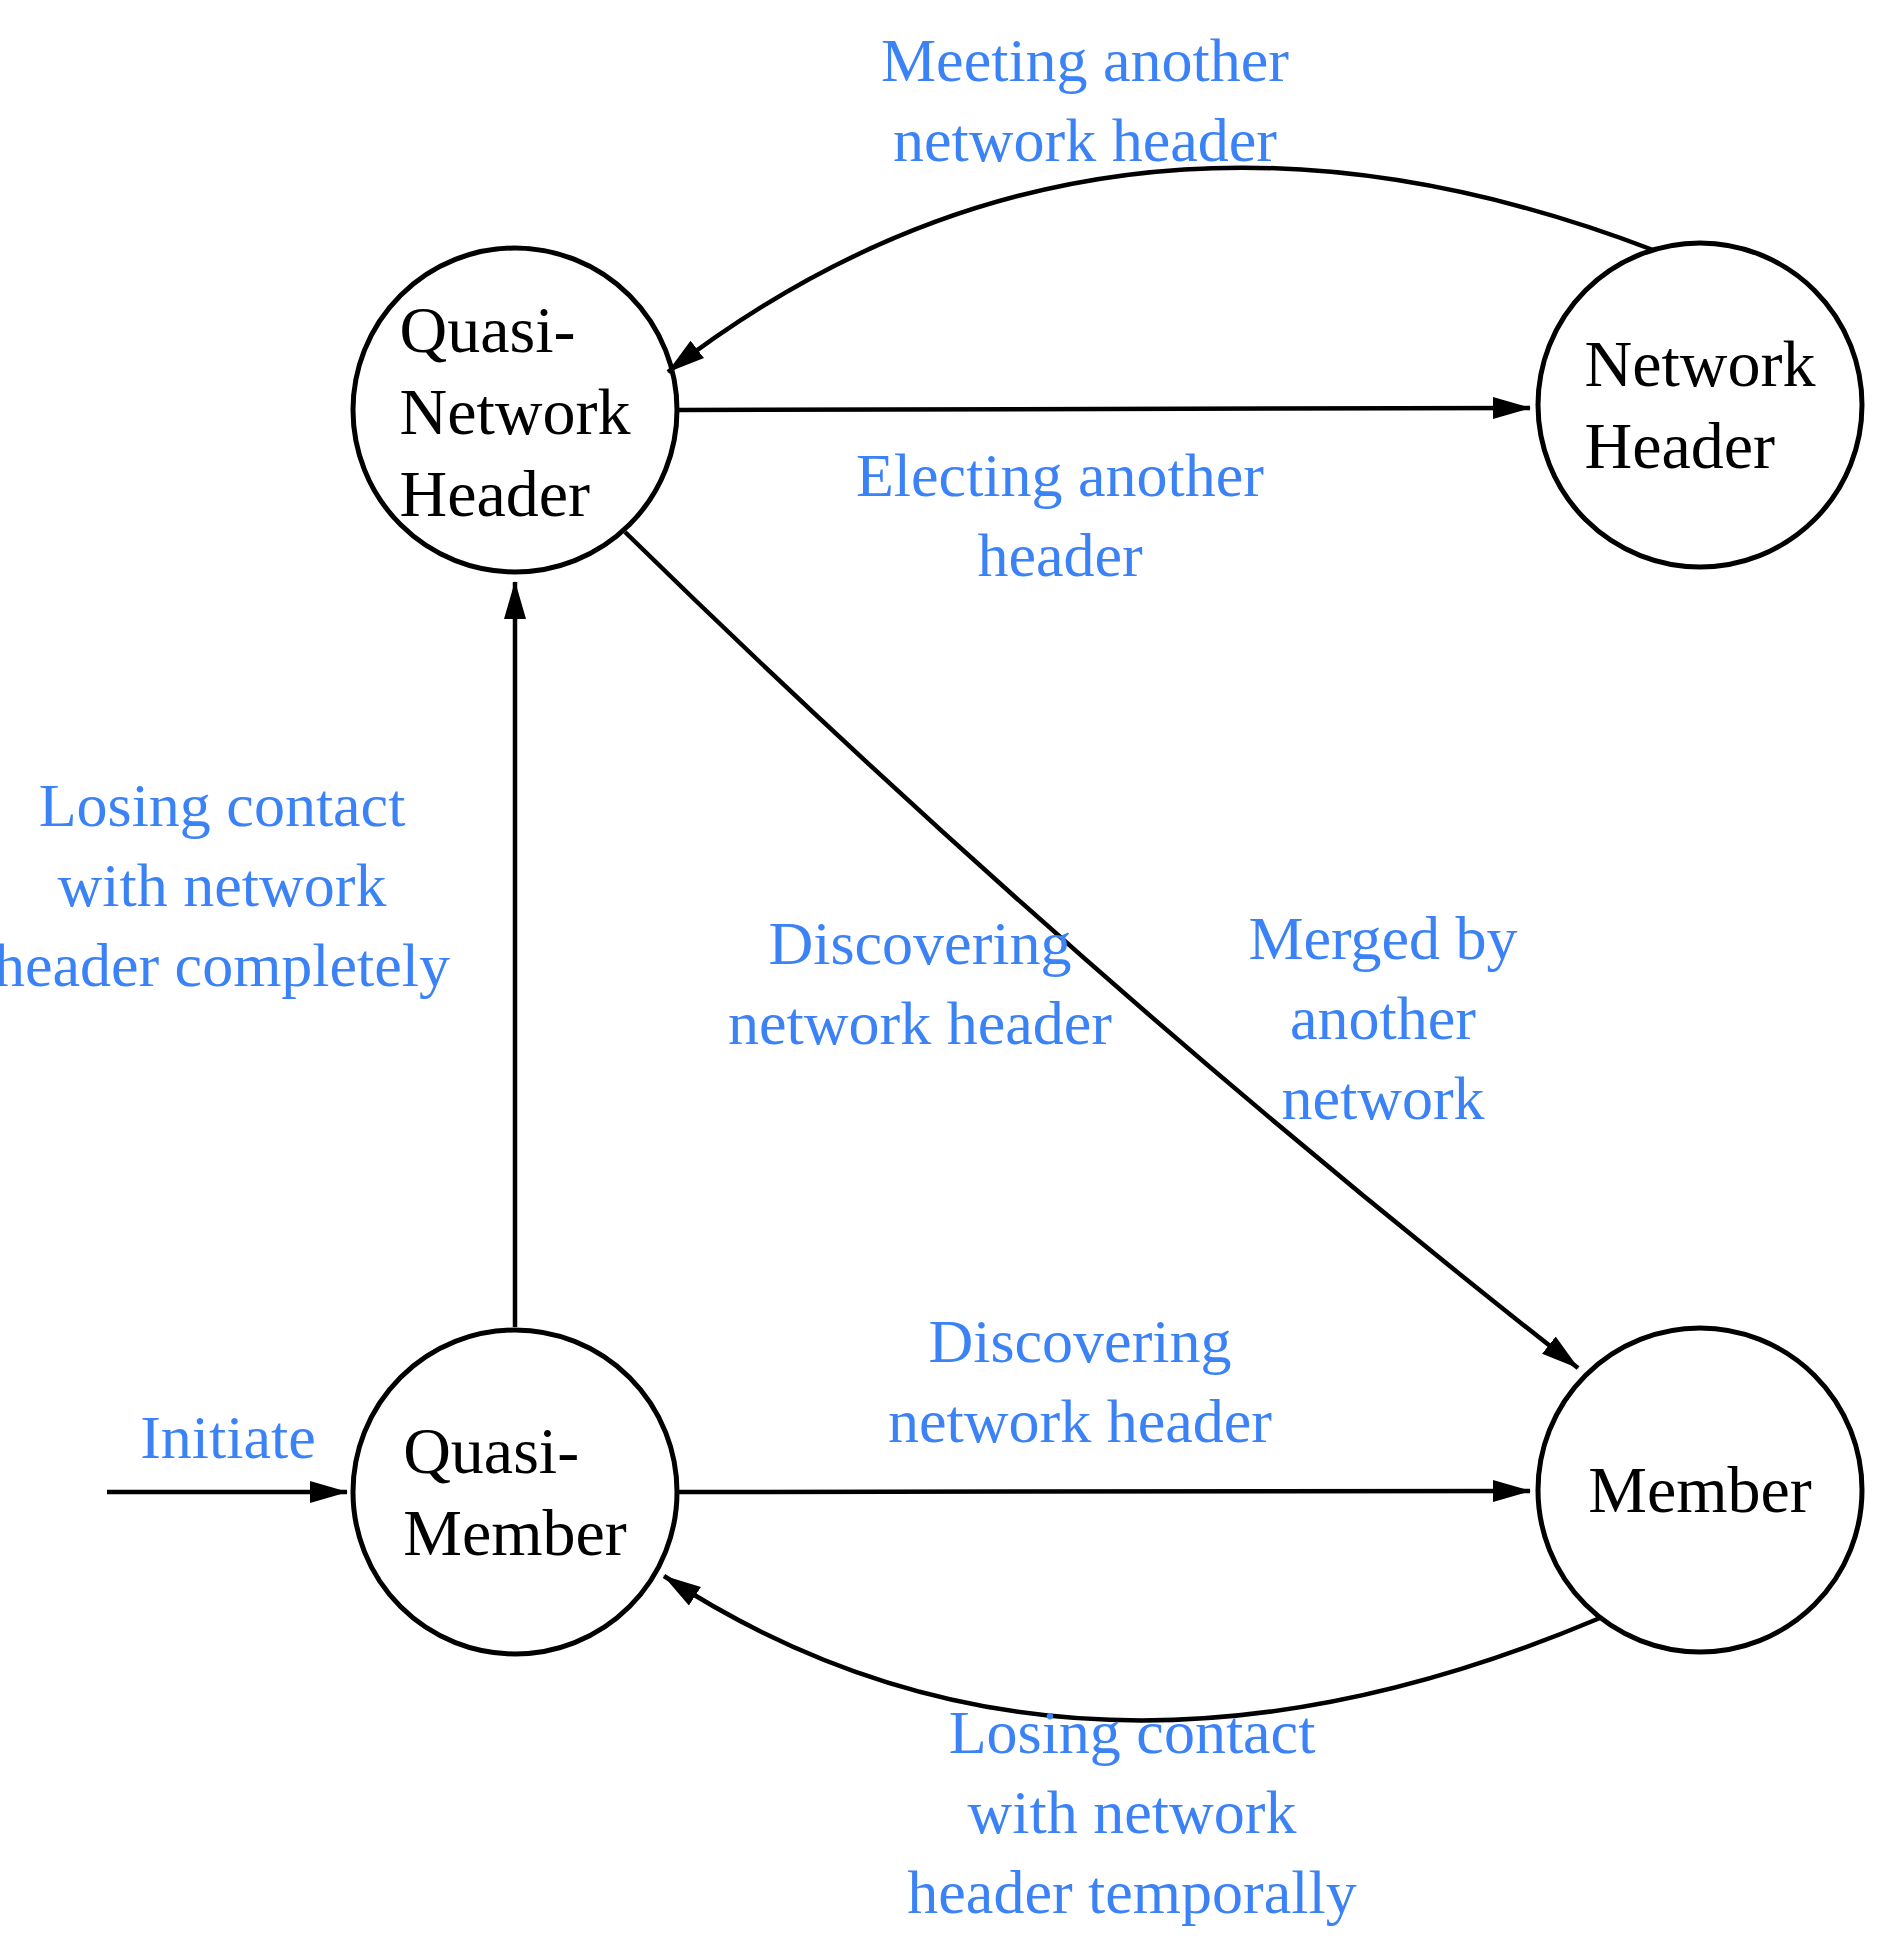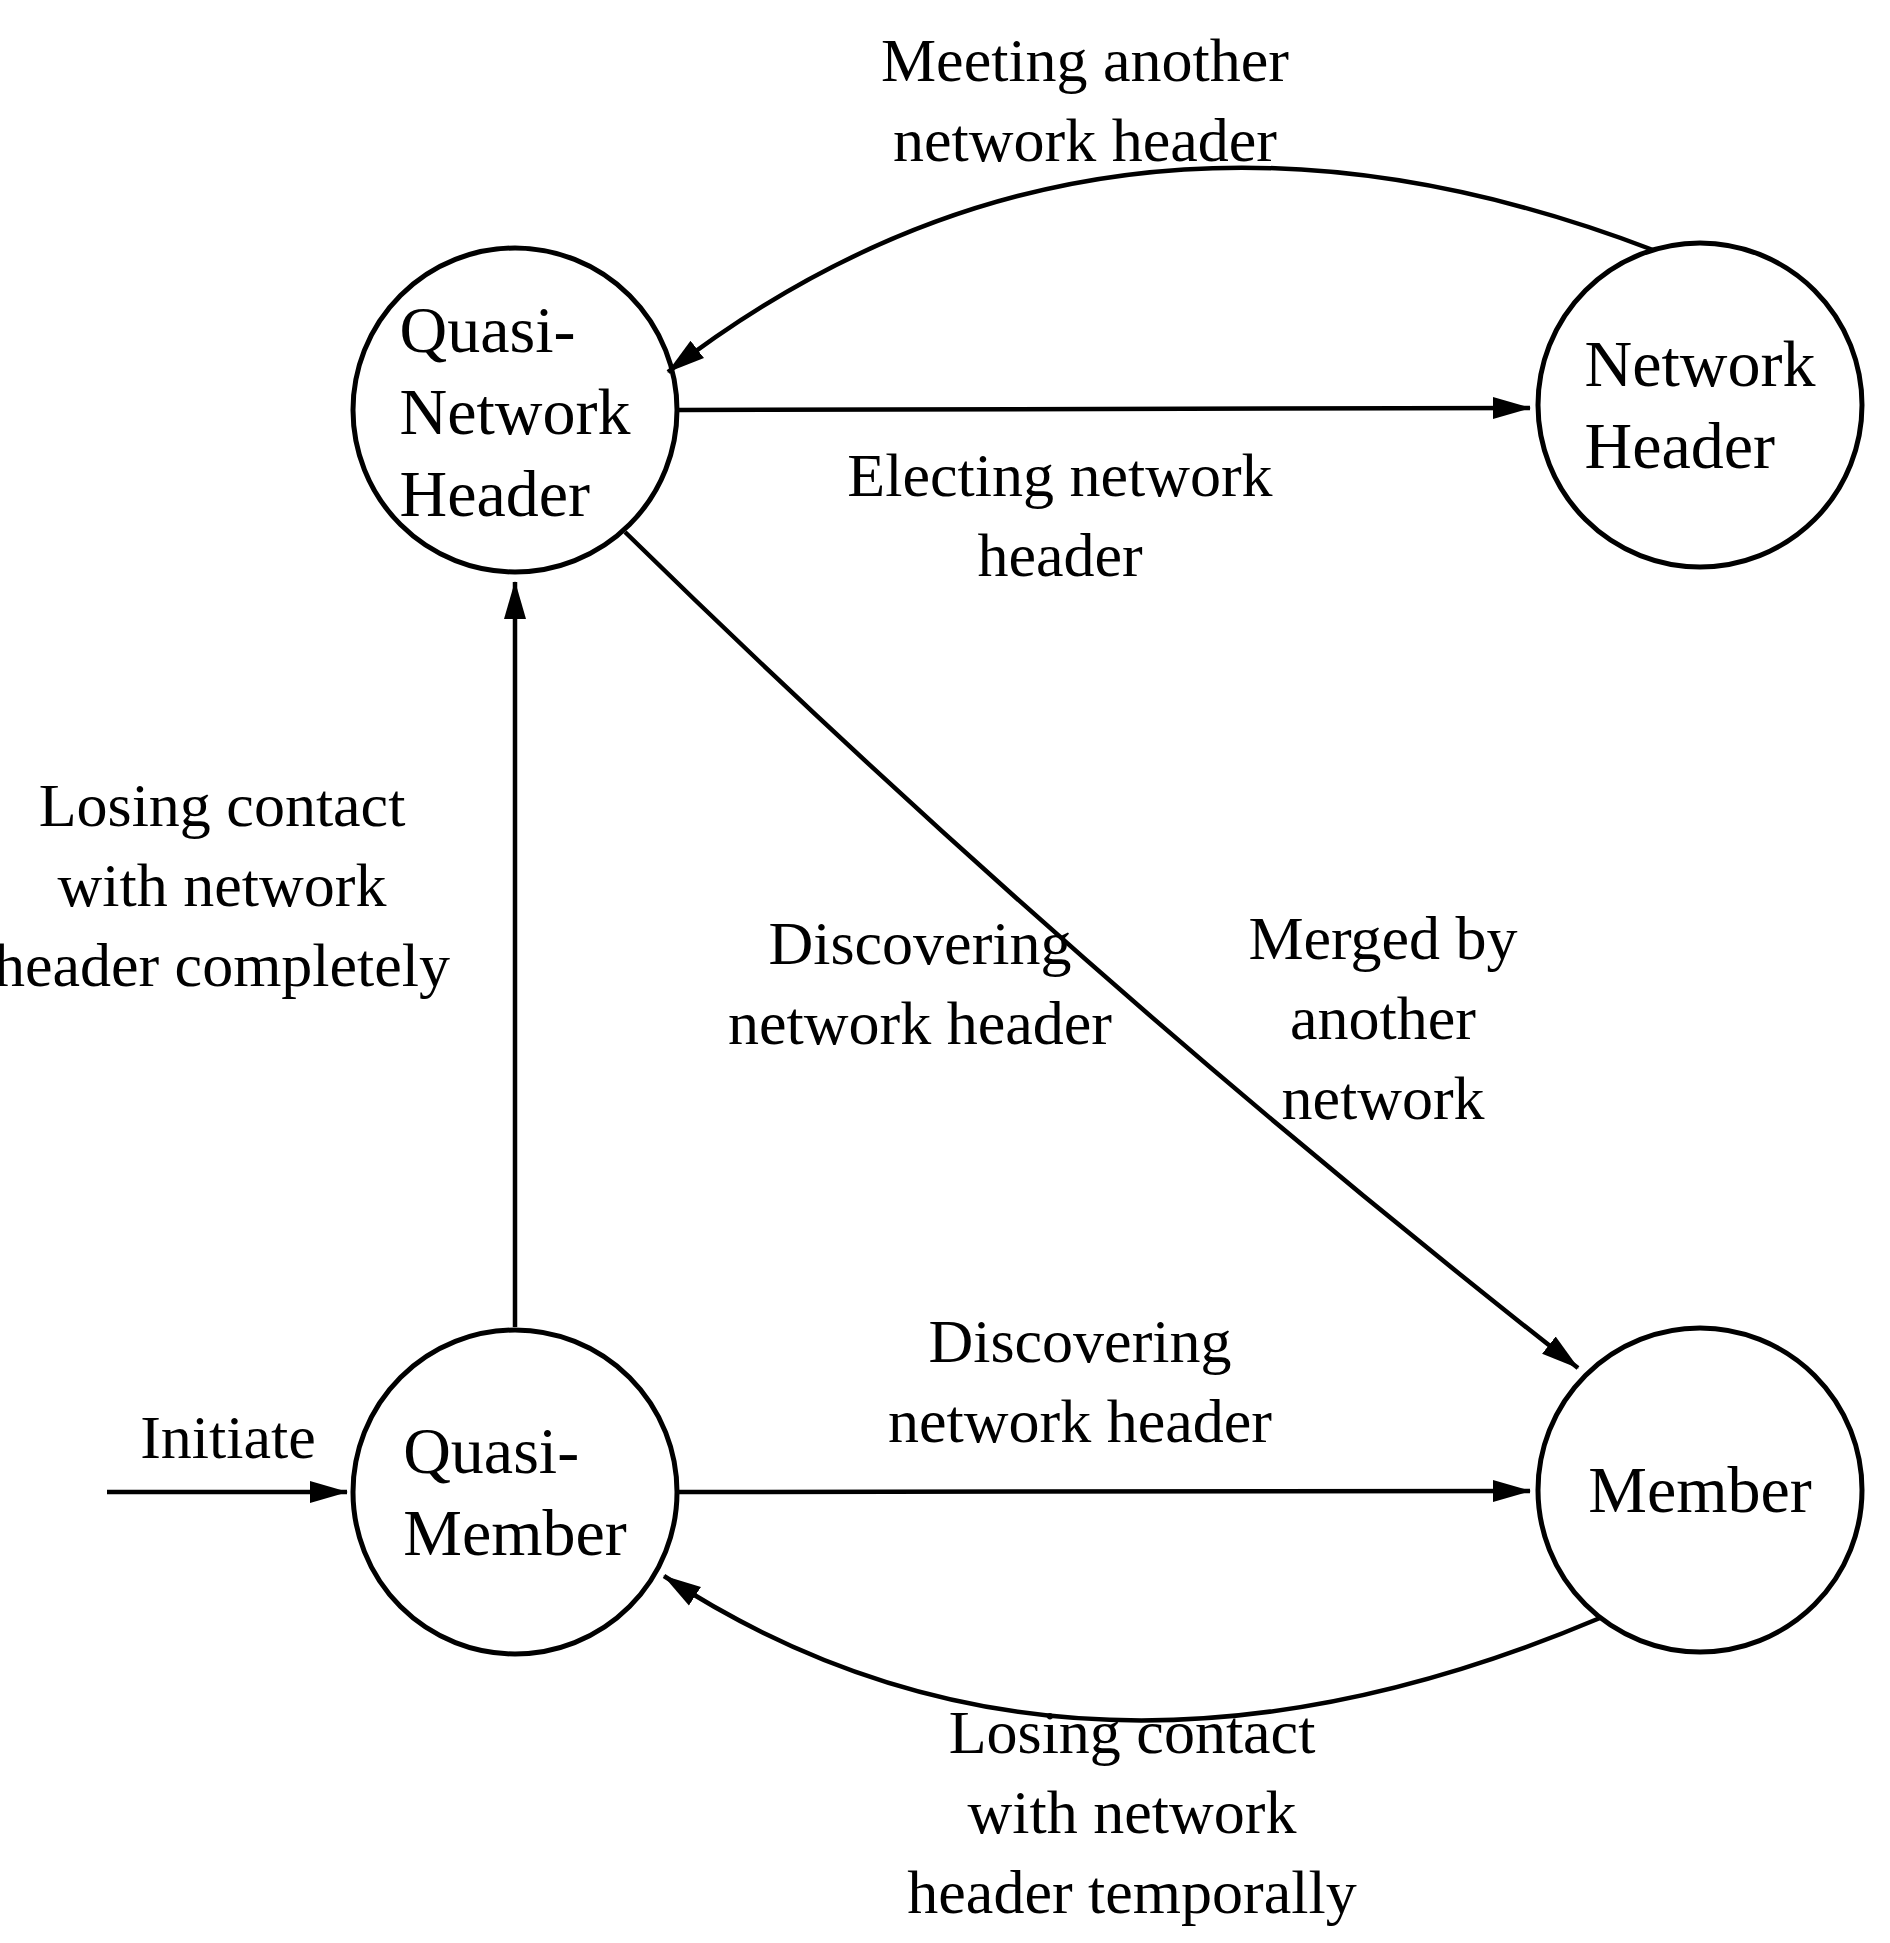--- a/index.html
+++ b/index.html
@@ -12,21 +12,21 @@
     font-family: "Liberation Serif", serif;
   }
   .canvas svg { position: absolute; left: 0; top: 0; }
   .lbl {
     position: absolute;
     transform: translate(-50%, -50%);
     text-align: center;
     white-space: pre-line;
     font-size: 62px;
     line-height: 80px;
-    color: #000000;
+    color: #3b82f6;
   }
   .state-lbl {
     position: absolute;
     transform: translate(-50%, -50%);
     text-align: left;
     white-space: pre-line;
     font-size: 66px;
     line-height: 82px;
     color: #000000;
   }
@@ -61,21 +61,21 @@
 Network
 Header</div>
   <div class="state-lbl" style="left:1700px; top:405px;">Network
 Header</div>
   <div class="state-lbl" style="left:515px; top:1492px;">Quasi-
 Member</div>
   <div class="state-lbl" style="left:1700px; top:1490px;">Member</div>
 
   <div class="lbl" style="left:1085px; top:100px;">Meeting another
 network header</div>
-  <div class="lbl" style="left:1060px; top:515px;">Electing network
+  <div class="lbl" style="left:1060px; top:515px;">Electing another
 header</div>
   <div class="lbl" style="left:222px; top:885px;">Losing contact
 with network
 header completely</div>
   <div class="lbl" style="left:920px; top:983px;">Discovering
 network header</div>
   <div class="lbl" style="left:1383px; top:1018px;">Merged by
 another
 network</div>
   <div class="lbl" style="left:1080px; top:1381px;">Discovering

